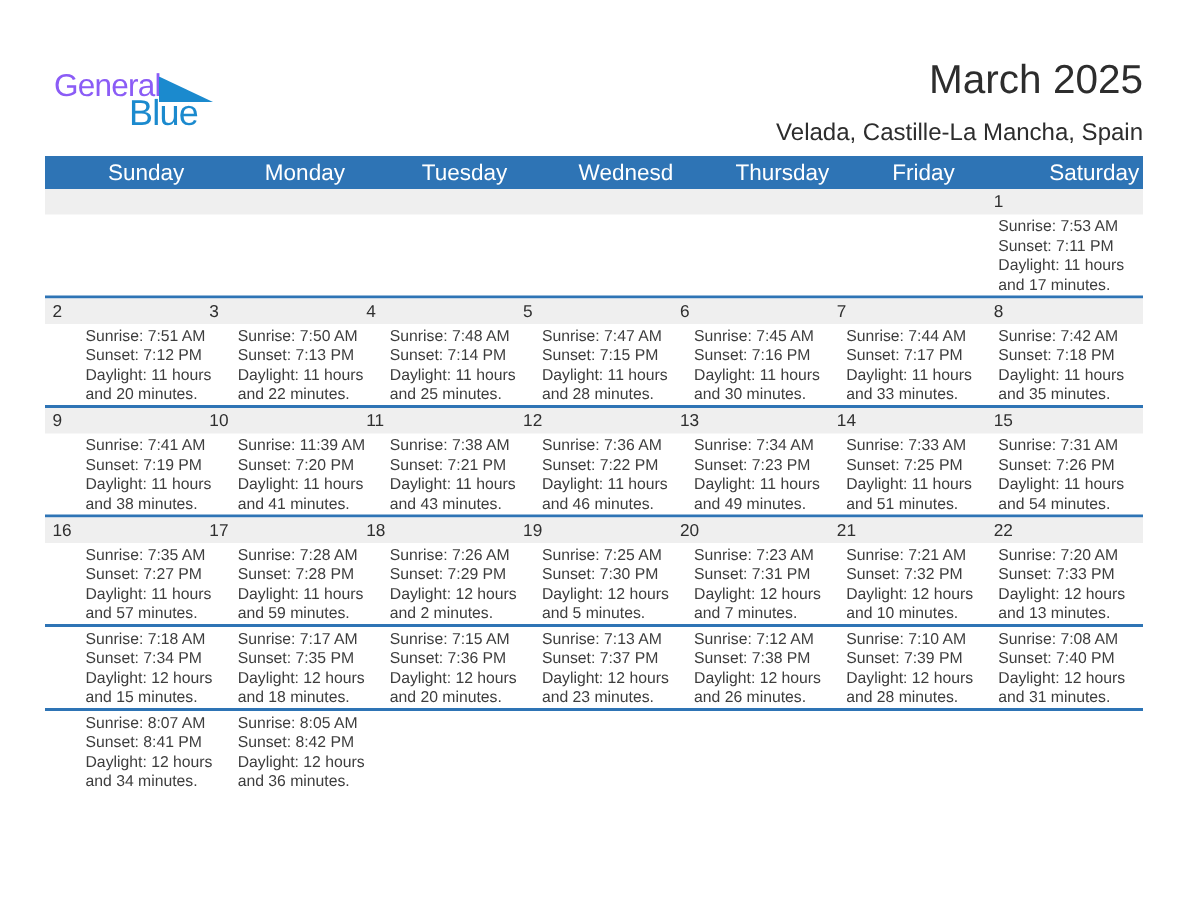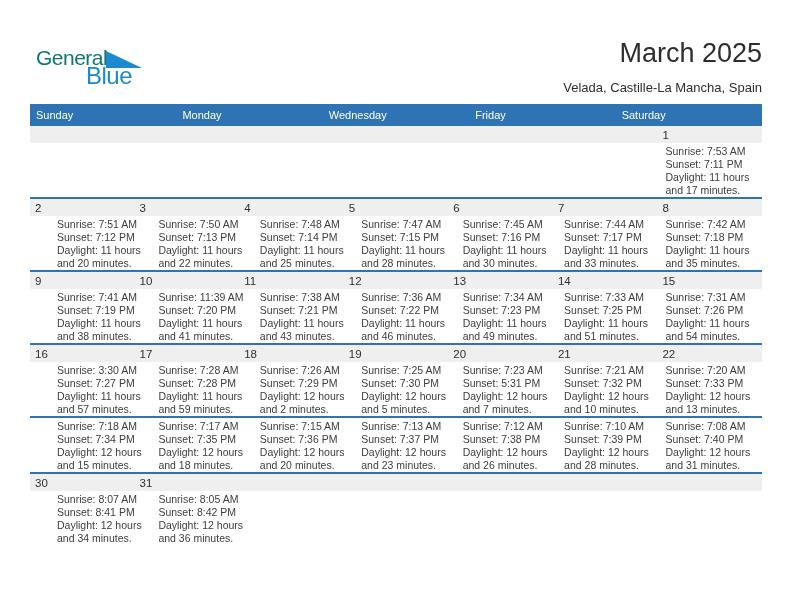--- a/index.html
+++ b/index.html
@@ -11,31 +11,31 @@
   *{box-sizing:border-box;}
   html,body{margin:0;padding:0;}
   body{
     width:792px;height:612px;position:relative;background:#ffffff;
     font-family:"Liberation Sans", sans-serif;color:var(--text-dark);
     overflow:hidden;
   }
   
   .logo{position:absolute;left:36px;top:47px;line-height:1;}
   .logo-row1{display:flex;align-items:flex-end;}
-  .logo-general{font-size:21px;letter-spacing:-0.5px;color:#0f766e;}
+  .logo-general{font-size:21px;letter-spacing:-0.5px;color:#8b5cf6;}
   .logo-triangle{margin-left:-1px;display:block;}
   .logo-blue{font-size:24px;letter-spacing:-0.5px;color:var(--logo-blue);margin:-4px 0 0 50px;}
   
   .title-block{position:absolute;top:38px;right:30px;text-align:right;margin-left:45px;}
   .month-title{font-size:27px;color:#2d2d2d;margin:0;font-weight:normal;}
-  .location{font-size:13px;color:#2d2d2d;margin-top:11px;}
+  .location{font-size:16px;color:#2d2d2d;margin-top:11px;}
   
   .calendar{position:absolute;left:30px;top:104px;width:732px;}
   .weekday-row{display:flex;height:22px;background:var(--bar-blue);}
-  .weekday-cell{flex:1;color:#ffffff;font-size:11px;line-height:23px;padding-left:6px;overflow:hidden;}
+  .weekday-cell{flex:1;color:#ffffff;font-size:15px;line-height:23px;padding-left:6px;overflow:hidden;margin-left:36px;}
   .week-row{border-bottom:2px solid var(--bar-blue);}
   .week-row.last{border-bottom:none;}
   .number-strip{display:flex;height:17px;background:var(--stripe-gray);}
   .num-cell{flex:1;font-size:11.5px;padding:3px 0 0 5px;color:#2f2f2f;}
   .details-row{display:flex;height:54px;margin-left:22px;}
   .detail-cell{flex:1;padding:2px 1px 0 5px;overflow:hidden;}
   .line{font-size:10.5px;line-height:12.9px;color:#3d3d3d;white-space:nowrap;}
 </style>
 </head>
 <body>
@@ -52,21 +52,23 @@
 
 <div class="title-block">
   <div class="month-title">March 2025</div>
   <div class="location">Velada, Castille-La Mancha, Spain</div>
 </div>
 
 <div class="calendar">
   <div class="weekday-row">
       <div class="weekday-cell">Sunday</div>
       <div class="weekday-cell">Monday</div>
+      <div class="weekday-cell">Tuesday</div>
       <div class="weekday-cell">Wednesday</div>
+      <div class="weekday-cell">Thursday</div>
       <div class="weekday-cell">Friday</div>
       <div class="weekday-cell">Saturday</div>
     </div>
   <div>
       <div class="week-row">
         <div class="number-strip">
           <div class="num-cell"></div>
           <div class="num-cell"></div>
           <div class="num-cell"></div>
           <div class="num-cell"></div>
@@ -204,21 +206,21 @@
           <div class="num-cell">16</div>
           <div class="num-cell">17</div>
           <div class="num-cell">18</div>
           <div class="num-cell">19</div>
           <div class="num-cell">20</div>
           <div class="num-cell">21</div>
           <div class="num-cell">22</div>
         </div>
         <div class="details-row">
           <div class="detail-cell">
-            <div class="line">Sunrise: 3:30 AM</div>
+            <div class="line">Sunrise: 7:35 AM</div>
             <div class="line">Sunset: 7:27 PM</div>
             <div class="line">Daylight: 11 hours</div>
             <div class="line">and 57 minutes.</div>
           </div>
           <div class="detail-cell">
             <div class="line">Sunrise: 7:28 AM</div>
             <div class="line">Sunset: 7:28 PM</div>
             <div class="line">Daylight: 11 hours</div>
             <div class="line">and 59 minutes.</div>
           </div>
@@ -229,21 +231,21 @@
             <div class="line">and 2 minutes.</div>
           </div>
           <div class="detail-cell">
             <div class="line">Sunrise: 7:25 AM</div>
             <div class="line">Sunset: 7:30 PM</div>
             <div class="line">Daylight: 12 hours</div>
             <div class="line">and 5 minutes.</div>
           </div>
           <div class="detail-cell">
             <div class="line">Sunrise: 7:23 AM</div>
-            <div class="line">Sunset: 5:31 PM</div>
+            <div class="line">Sunset: 7:31 PM</div>
             <div class="line">Daylight: 12 hours</div>
             <div class="line">and 7 minutes.</div>
           </div>
           <div class="detail-cell">
             <div class="line">Sunrise: 7:21 AM</div>
             <div class="line">Sunset: 7:32 PM</div>
             <div class="line">Daylight: 12 hours</div>
             <div class="line">and 10 minutes.</div>
           </div>
           <div class="detail-cell">
@@ -294,29 +296,20 @@
           </div>
           <div class="detail-cell">
             <div class="line">Sunrise: 7:08 AM</div>
             <div class="line">Sunset: 7:40 PM</div>
             <div class="line">Daylight: 12 hours</div>
             <div class="line">and 31 minutes.</div>
           </div>
         </div>
       </div>
       <div class="week-row last">
-        <div class="number-strip">
-          <div class="num-cell">30</div>
-          <div class="num-cell">31</div>
-          <div class="num-cell"></div>
-          <div class="num-cell"></div>
-          <div class="num-cell"></div>
-          <div class="num-cell"></div>
-          <div class="num-cell"></div>
-        </div>
         <div class="details-row">
           <div class="detail-cell">
             <div class="line">Sunrise: 8:07 AM</div>
             <div class="line">Sunset: 8:41 PM</div>
             <div class="line">Daylight: 12 hours</div>
             <div class="line">and 34 minutes.</div>
           </div>
           <div class="detail-cell">
             <div class="line">Sunrise: 8:05 AM</div>
             <div class="line">Sunset: 8:42 PM</div>

